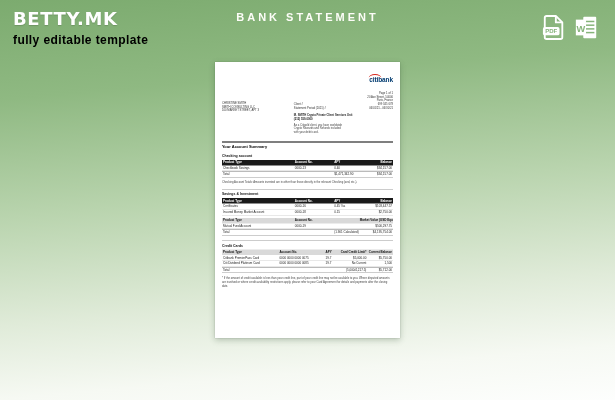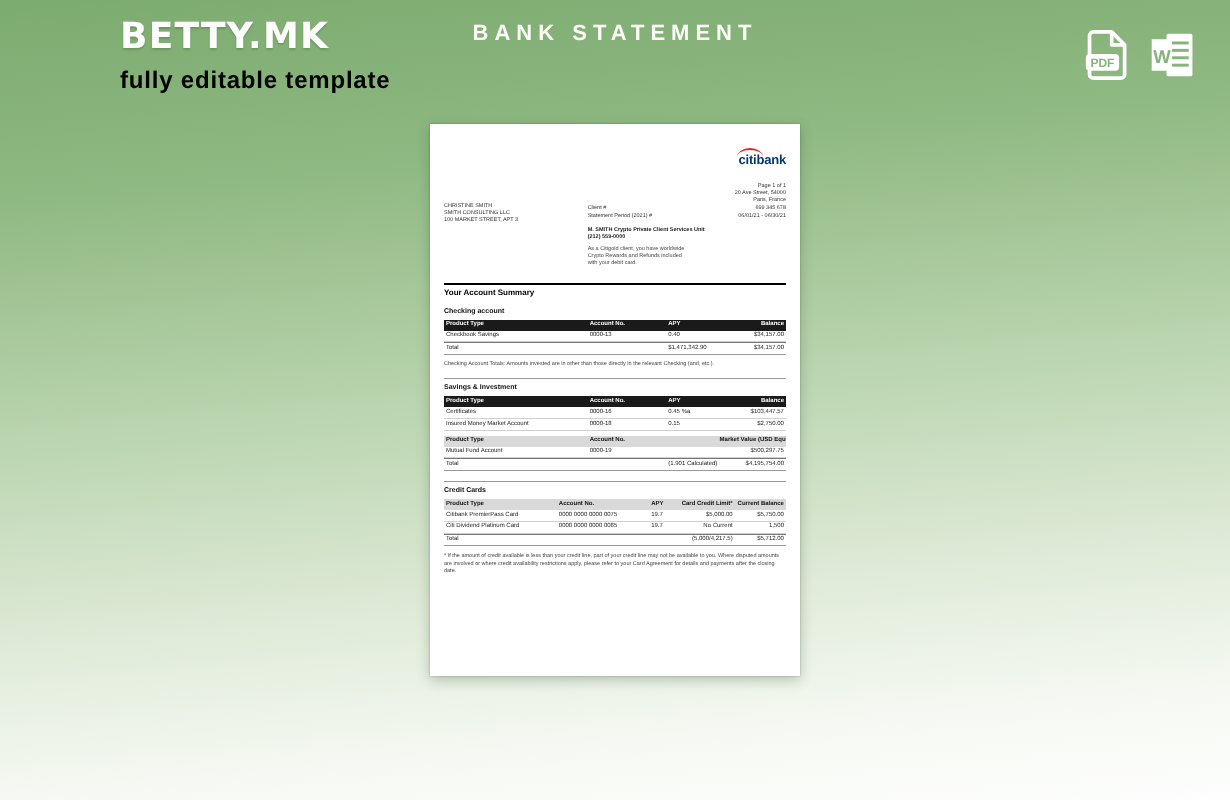--- a/index.html
+++ b/index.html
@@ -4,21 +4,21 @@
 <style>
   * { margin:0; padding:0; box-sizing:border-box; }
   html,body { width:615px; height:400px; overflow:hidden; }
   body {
     font-family:"Liberation Sans", sans-serif;
     position:relative;
     background:linear-gradient(175deg, #7cab6f 0%, #8fb982 22%, #b9d4ae 48%, #e0ebd9 72%, #f6f9f3 88%, #fdfefd 100%);
   }
 
   
-  .brand { position:absolute; left:13px; top:8px;margin-left:47px; }
+  .brand { position:absolute; left:13px; top:8px; }
   .brand-logo {
     font-family:"DejaVu Sans", sans-serif; font-weight:800; font-size:18px;
     color:#ffffff; letter-spacing:.6px; text-shadow:0 1px 1px rgba(0,0,0,.15);
   }
   .brand-tagline {
     margin-top:4px; font-size:12px; font-weight:700; color:#000000; letter-spacing:.4px;
   }
   .page-title {
     position:absolute; left:0; right:0; top:11px; text-align:center;
     color:#fdfdf8; font-weight:700; font-size:11px; letter-spacing:3px;

